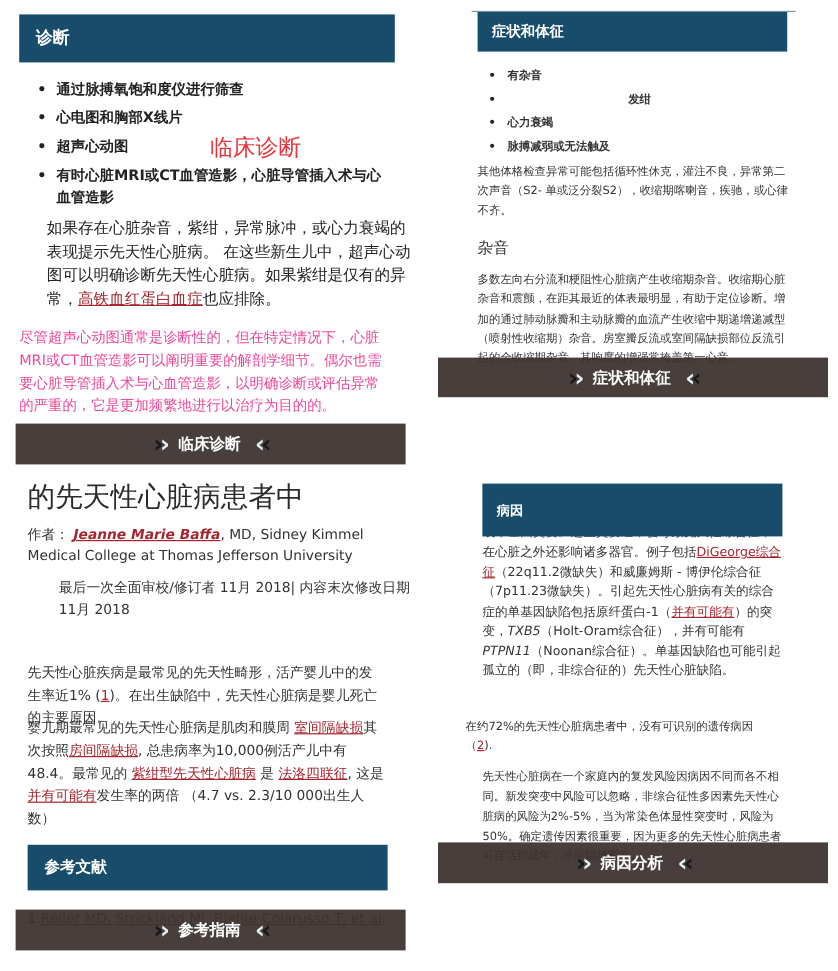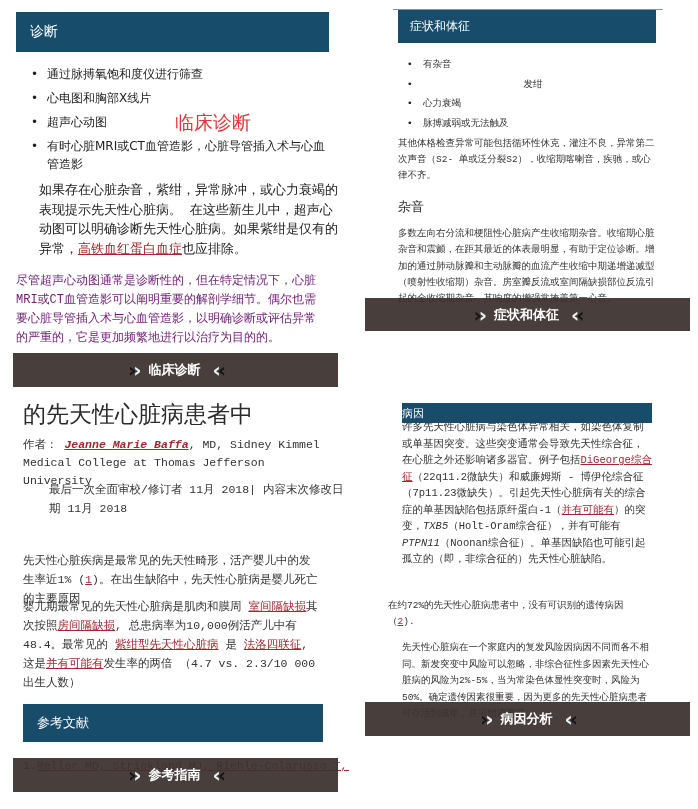--- a/index.html
+++ b/index.html
@@ -1,47 +1,47 @@
 <!DOCTYPE html>
 <html><head>
 <meta charset="utf-8">
 <style>
   * { box-sizing: border-box; margin: 0; padding: 0; }
   html, body { width: 698px; height: 809px; background: #ffffff; overflow: hidden; }
   body { position: relative; font-family: "DejaVu Sans", "Liberation Sans", sans-serif; color: #2a2a2a; }
   .panel { position: absolute; overflow: hidden; background: #fff; }
-  .sec-header { position: absolute; background: #174d6b; color: #fff; font-weight: normal; display: flex; align-items: center; }
+  .sec-header { position: absolute; background: #174d6b; color: #fff; font-weight: bold; display: flex; align-items: center; }
   .link { color: #a5262f; text-decoration: underline; }
   .overlay { position: absolute; background: rgba(58,48,46,0.93); display: flex; align-items: center; justify-content: center; color: #fff; font-weight: bold; }
   .chev { font-weight: bold; display: inline-block; letter-spacing: -3px; }
   .chev .dark { color: #1a1414; }
   .chev .light { color: #e9f2f5; }
-  ul.bullets { list-style: none; }
+  ul.bullets { list-style: none; font-weight: bold; }
   ul.bullets li { position: relative; }
   ul.bullets li::before { content: "•"; position: absolute; left: -16px; color: #222; }
-  p { position: absolute; font-family: Liberation Mono, monospace; }
+  p { position: absolute; }
 </style>
 </head>
 <body>
 
 <div class="panel" style="left:0;top:0;width:349px;height:392px;">
   <div class="sec-header" style="left:16px;top:12px;width:313px;height:40px;padding-left:14px;font-size:14px;">
     <span>诊断</span>
   </div>
   <ul class="bullets" style="position:absolute;left:47px;top:65px;width:280px;font-size:12px;line-height:18px;color:#222;">
     <li style="margin-bottom:6px;">通过脉搏氧饱和度仪进行筛查</li>
     <li style="margin-bottom:6px;">心电图和胸部X线片</li>
     <li style="margin-bottom:6px;">超声心动图</li>
     <li>有时心脏MRI或CT血管造影，心脏导管插入术与心血管造影</li>
   </ul>
   <div style="position:absolute;left:175px;top:110px;font-size:19px;color:#e8353a;">临床诊断</div>
   <p style="left:5px;top:181px;width:305px;font-size:13px;line-height:19.5px;color:#222;margin-left:34px;">
     <span>如果存在心脏杂音，紫绀，异常脉冲，或心力衰竭的表现提示先天性心脏病。 在这些新生儿中，超声心动图可以明确诊断先天性心脏病。如果紫绀是仅有的异常，</span><a class="link">高铁血红蛋白血症</a><span>也应排除。</span>
   </p>
-  <p style="left:16px;top:272px;width:305px;font-size:12px;line-height:19px;color:#701a75;">尽管超声心动图通常是诊断性的，但在特定情况下，心脏MRI或CT血管造影可以阐明重要的解剖学细节。偶尔也需要心脏导管插入术与心血管造影，以明确诊断或评估异常的严重的，它是更加频繁地进行以治疗为目的的。</p>
+  <p style="left:16px;top:272px;width:305px;font-size:12px;line-height:19px;color:#ec4899;">尽管超声心动图通常是诊断性的，但在特定情况下，心脏MRI或CT血管造影可以阐明重要的解剖学细节。偶尔也需要心脏导管插入术与心血管造影，以明确诊断或评估异常的严重的，它是更加频繁地进行以治疗为目的的。</p>
   <div class="overlay" style="left:13px;top:353px;width:325px;height:34px;font-size:13px;">
     <span class="chev" style="font-size:20px;margin-right:10px;"><span class="dark">›</span><span class="light">›</span></span>
     <span>临床诊断</span>
     <span class="chev" style="font-size:20px;margin-left:12px;"><span class="light">‹</span><span class="dark">‹</span></span>
   </div>
 </div>
 
 <div class="panel" style="left:360px;top:0;width:338px;height:345px;">
   <div style="position:absolute;left:33px;top:9px;width:270px;height:1px;background:#7a98a8;"></div>
   <div class="sec-header" style="left:38px;top:10px;width:258px;height:33px;padding-left:12px;font-size:12px;">
@@ -86,21 +86,21 @@
     <span class="chev" style="font-size:20px;margin-right:10px;"><span class="dark">›</span><span class="light">›</span></span>
     <span>参考指南</span>
     <span class="chev" style="font-size:20px;margin-left:12px;"><span class="light">‹</span><span class="dark">‹</span></span>
   </div>
 </div>
 
 <div class="panel" style="left:360px;top:395px;width:338px;height:414px;">
   <p style="left:42px;top:24px;width:250px;font-size:10.5px;line-height:16.5px;color:#333;">
     <span>许多先天性心脏病与染色体异常相关，如染色体复制或单基因突变。这些突变通常会导致先天性综合征，在心脏之外还影响诸多器官。例子包括</span><a class="link">DiGeorge综合征</a><span>（22q11.2微缺失）和威廉姆斯 - 博伊伦综合征（7p11.23微缺失）。引起先天性心脏病有关的综合症的单基因缺陷包括原纤蛋白-1（</span><a class="link">并有可能有</a><span>）的突变，</span><i>TXB5</i><span>（Holt-Oram综合征），并有可能有 </span><i>PTPN11</i><span>（Noonan综合征）。单基因缺陷也可能引起孤立的（即，非综合征的）先天性心脏缺陷。</span>
   </p>
-  <div class="sec-header" style="left:42px;top:8px;width:250px;height:20px;padding-left:0;font-size:11px;">
+  <div class="sec-header" style="left:42px;top:8px;width:250px;height:44px;padding-left:12px;font-size:11px;">
     <span>病因</span>
   </div>
   <p style="left:28px;top:203px;width:250px;font-size:9.5px;line-height:16px;color:#333;">
     <span>在约72%的先天性心脏病患者中，没有可识别的遗传病因（</span><a class="link">2</a><span>).</span>
   </p>
   <p style="left:42px;top:245px;width:250px;font-size:9.5px;line-height:16.5px;color:#333;">先天性心脏病在一个家庭内的复发风险因病因不同而各不相同。新发突变中风险可以忽略，非综合征性多因素先天性心脏病的风险为2%-5%，当为常染色体显性突变时，风险为50%。确定遗传因素很重要，因为更多的先天性心脏病患者可存活到成年，并可组建家庭。</p>
   <div class="overlay" style="left:5px;top:307px;width:325px;height:34px;font-size:13px;">
     <span class="chev" style="font-size:20px;margin-right:10px;"><span class="dark">›</span><span class="light">›</span></span>
     <span>病因分析</span>
     <span class="chev" style="font-size:20px;margin-left:12px;"><span class="light">‹</span><span class="dark">‹</span></span>

